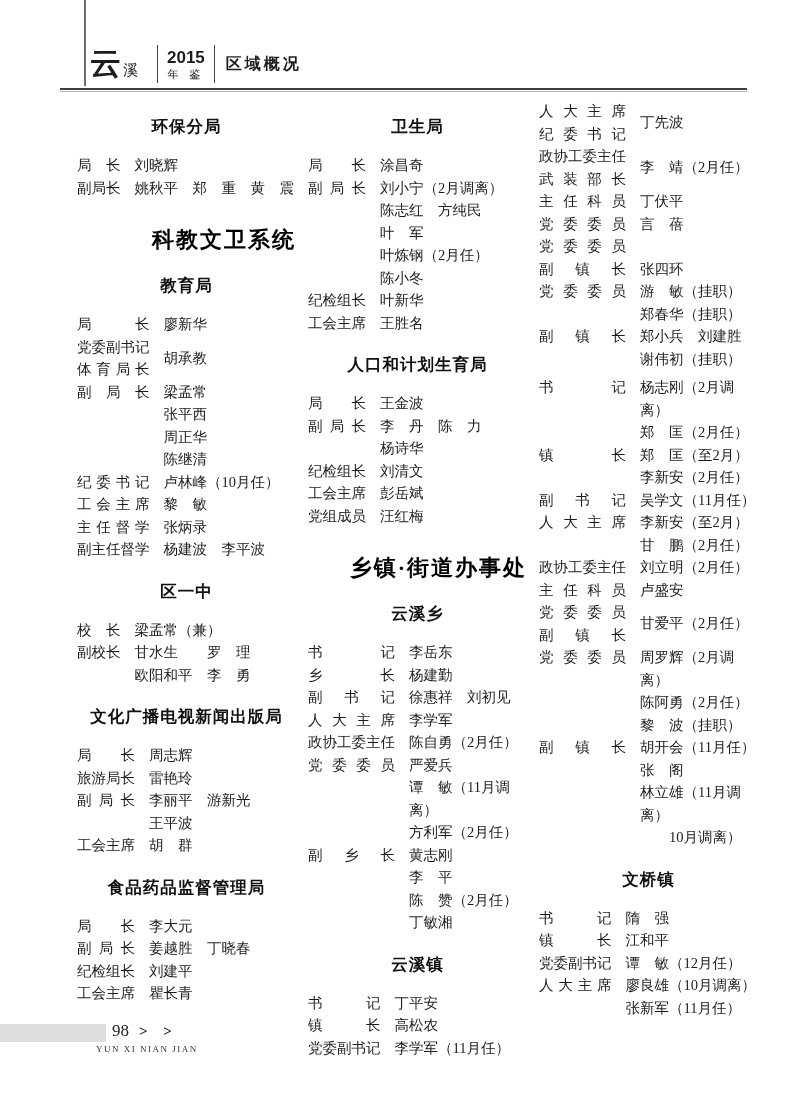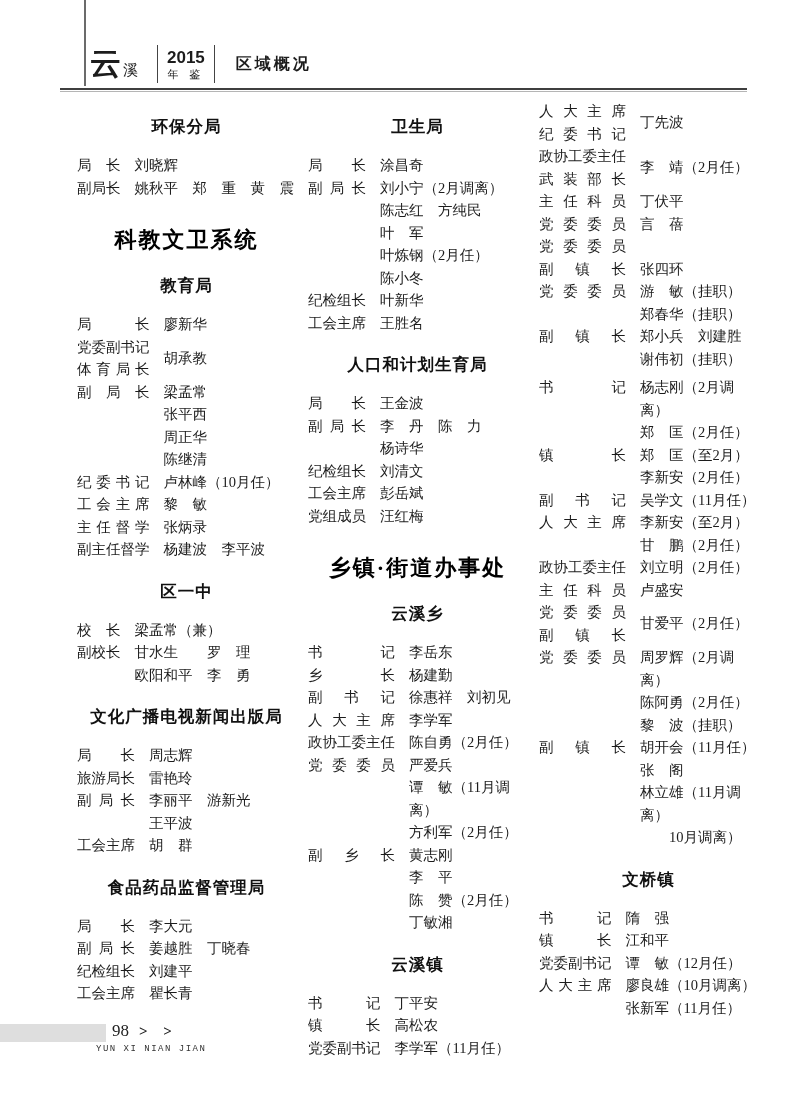--- a/index.html
+++ b/index.html
@@ -11,52 +11,52 @@
   
   .top-tick{position:absolute;left:84px;top:0;width:2px;height:86px;background:#6b6b6b;}
   .masthead{position:absolute;left:90px;top:42px;height:44px;display:flex;align-items:center;}
   .brand{display:flex;align-items:flex-end;margin-right:10px;}
   .brand-large{font-size:31px;font-weight:bold;line-height:30px;font-family:"Liberation Serif",serif;}
   .brand-small{font-size:15px;line-height:18px;margin-left:2px;}
   .mast-div{width:1px;height:38px;background:#444;margin:0 9px;}
   .yearblock{display:flex;flex-direction:column;align-items:center;justify-content:center;}
   .year{font-size:17px;font-weight:bold;font-family:"Liberation Sans",sans-serif;line-height:19px;}
   .year-label{font-size:11px;letter-spacing:4px;line-height:14px;color:#222;}
-  .mast-section{font-size:16px;font-weight:bold;font-family:"Liberation Sans",sans-serif;letter-spacing:3px;margin-left:12px;}
+  .mast-section{font-size:16px;font-weight:bold;font-family:"Liberation Sans",sans-serif;letter-spacing:3px;margin-left:2px;}
   .head-rule{position:absolute;left:60px;right:58px;top:88px;height:2px;background:#3f3f3f;}
   .head-rule2{position:absolute;left:60px;right:58px;top:91px;height:1px;background:#b5b5b5;}
   
   .columns{position:absolute;left:77px;top:96px;display:flex;gap:12px;}
   .col{width:219px;}
   .org-title{
     text-align:center;font-family:"Liberation Sans","DejaVu Sans",sans-serif;
     font-weight:bold;font-size:16.5px;color:#111;
     margin:20px 0 16px 0;letter-spacing:1px;
   }
   .section-title{
-    text-align:center;font-weight:bold;font-size:22px;color:#000;
+    text-align:right;font-weight:bold;font-size:22px;color:#000;
     margin:26px 0 10px 0;letter-spacing:2px;font-family:"Liberation Serif",serif;
   }
   .rows{margin-bottom:6px;}
   .drow{display:flex;align-items:flex-start;font-size:14.5px;line-height:22.5px;}
   .drow.double{align-items:center;}
   .role{
     display:inline-block;flex-shrink:0;
     text-align:justify;text-align-last:justify;
     margin-right:14px;white-space:nowrap;color:#1c1c1c;
   }
   .roles-stack{display:flex;flex-direction:column;flex-shrink:0;margin-right:14px;}
   .roles-stack .role{margin-right:0;}
   .pname{white-space:pre-wrap;color:#1c1c1c;}
   
   .foot-bar{position:absolute;left:0;top:1024px;width:106px;height:18px;background:#dedede;}
   .foot-line{position:absolute;left:112px;top:1021px;display:flex;align-items:baseline;gap:10px;}
   .foot-page{font-size:17px;color:#222;}
   .foot-arrows{font-size:15px;font-weight:bold;letter-spacing:6px;color:#222;}
-  .foot-sub{position:absolute;left:96px;top:1044px;font-size:9px;letter-spacing:1.5px;color:#333;font-family:Liberation Mono, monospace;}
+  .foot-sub{position:absolute;left:96px;top:1044px;font-size:9px;letter-spacing:1.5px;color:#333;}
 </style>
 </head>
 <body>
 
 <div class="top-tick"></div>
 
 <header class="masthead">
   <div class="brand">
     <span class="brand-large">云</span>
     <span class="brand-small">溪</span>

